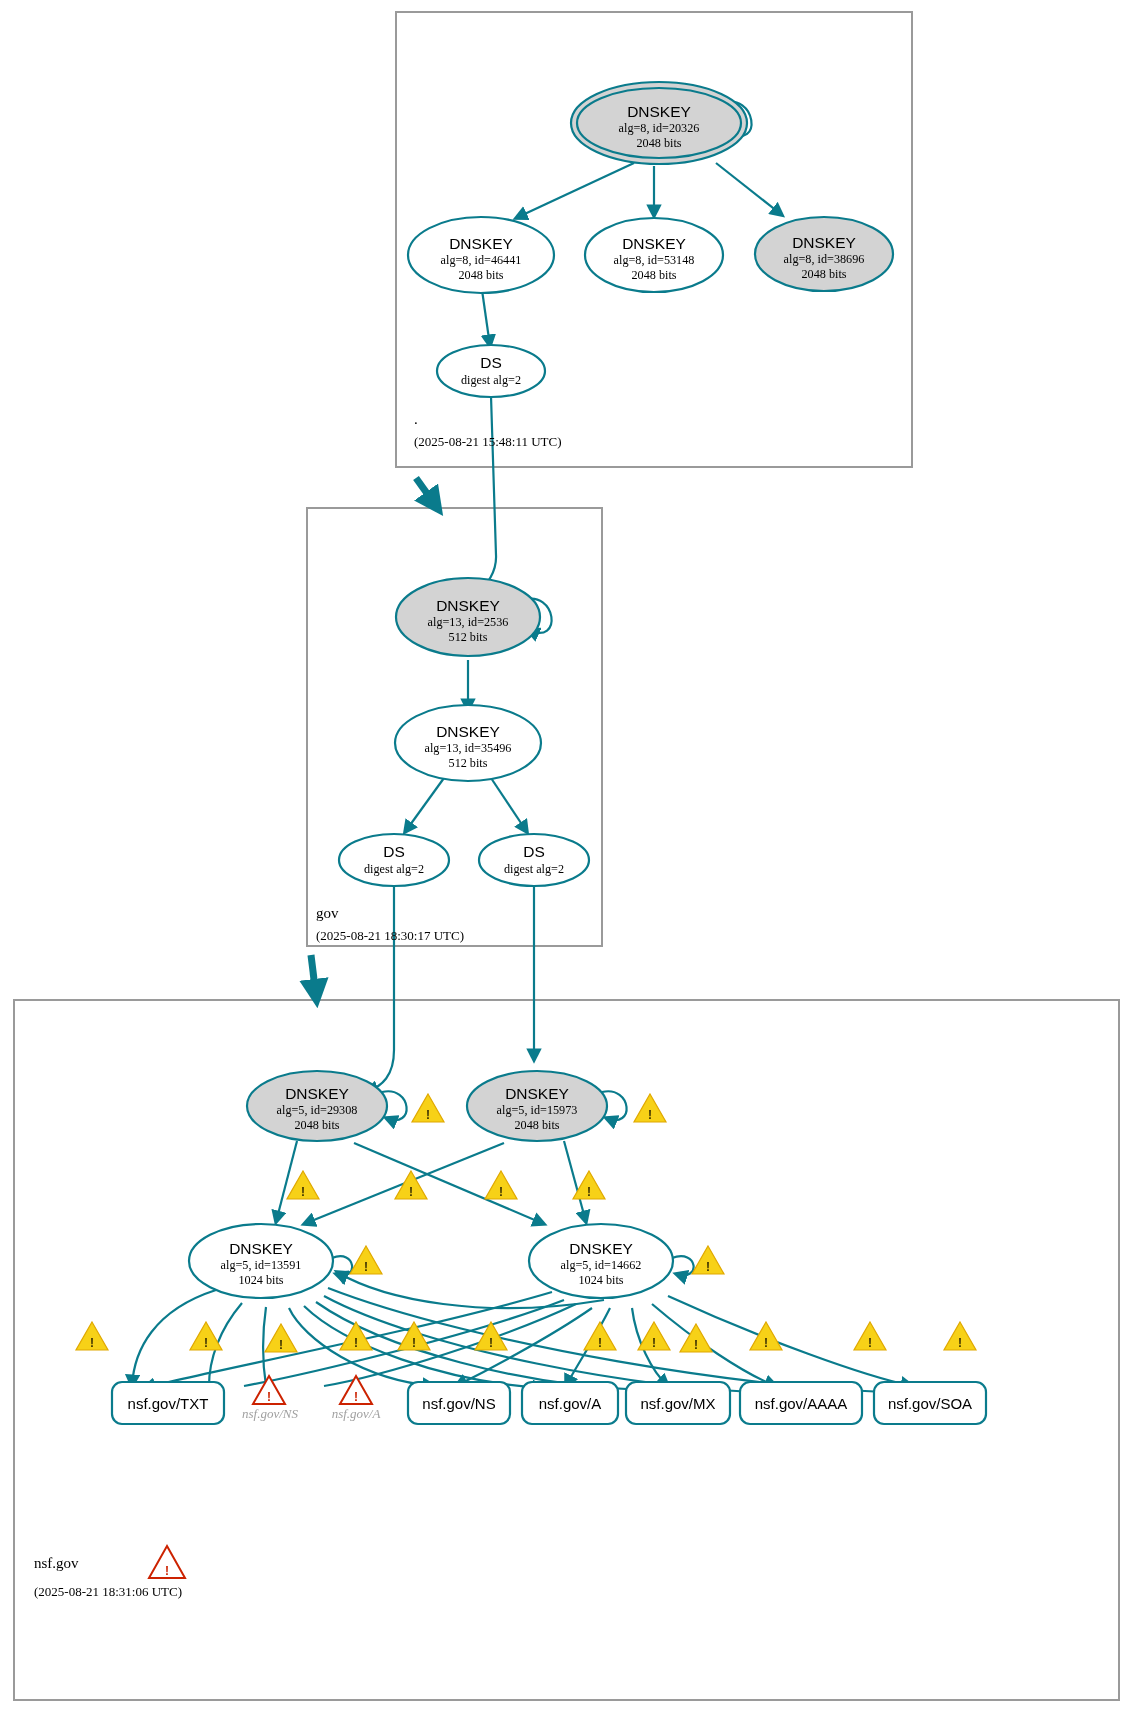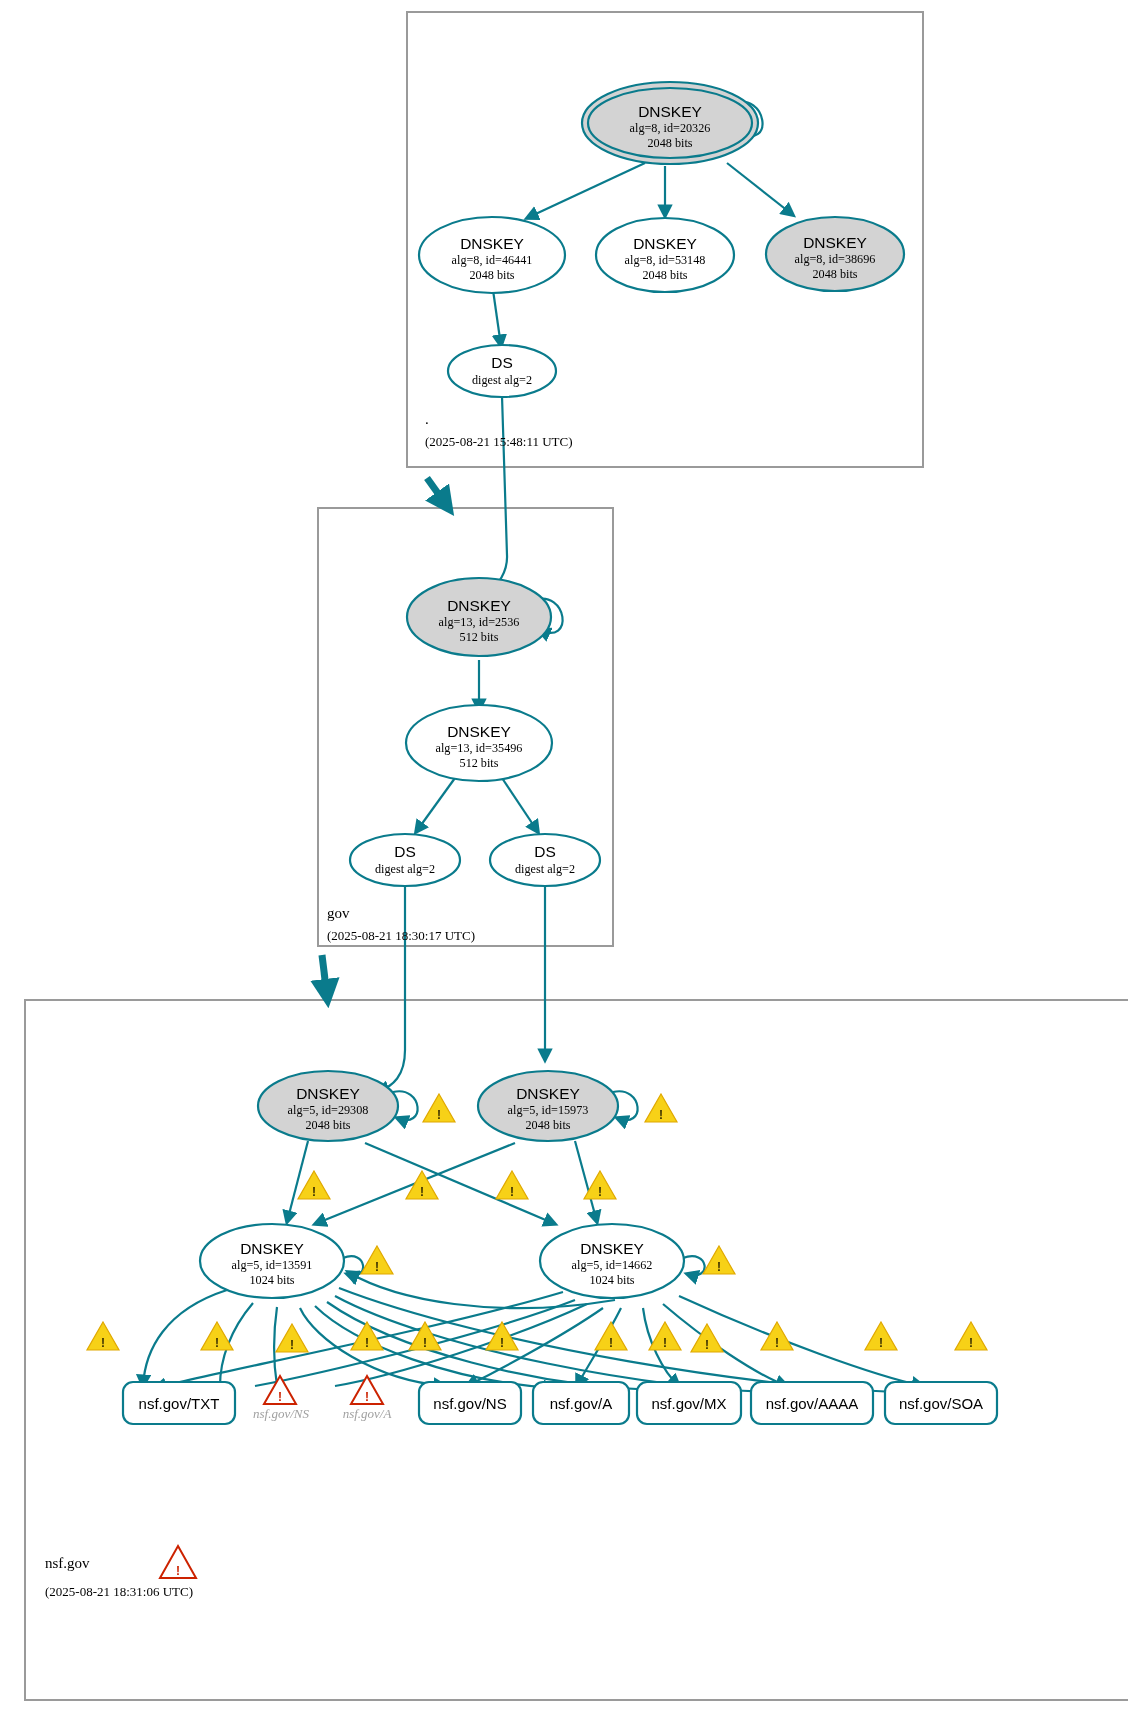--- a/index.html
+++ b/index.html
@@ -1,17 +1,17 @@
 <!DOCTYPE html>
 <html><head>
 <meta charset="utf-8">
 <style>
   html,body{margin:0;padding:0;background:#ffffff;}
   body{width:1128px;height:1725px;position:relative;font-family:"Liberation Sans",sans-serif;overflow:hidden;}
-  #stage{position:absolute;left:15px;top:0;width:1059px;height:1725px;border-radius:19px;}
+  #stage{position:absolute;left:4px;top:0;width:1059px;height:1725px;border-radius:19px;}
   svg#graph{position:absolute;left:0;top:0;width:1128px;height:1725px;}
   .zone-box{fill:none;stroke:#9a9a9a;stroke-width:2;}
   .ell-secure{fill:#d3d3d3;stroke:#0a7b8c;stroke-width:2.2;}
   .ell-plain{fill:#ffffff;stroke:#0a7b8c;stroke-width:2.2;}
   .rrset-box{fill:#ffffff;stroke:#0a7b8c;stroke-width:2.2;}
   .edge{fill:none;stroke:#0a7b8c;stroke-width:2.2;}
   .edge-thick{fill:none;stroke:#0a7b8c;stroke-width:7;}
   .t-title{font-family:"Liberation Sans",sans-serif;font-size:15.5px;fill:#000;text-anchor:middle;}
   .t-sub{font-family:"Liberation Serif",serif;font-size:12.2px;fill:#000;text-anchor:middle;}
   .t-rr{font-family:"Liberation Sans",sans-serif;font-size:15px;fill:#000;text-anchor:middle;}

